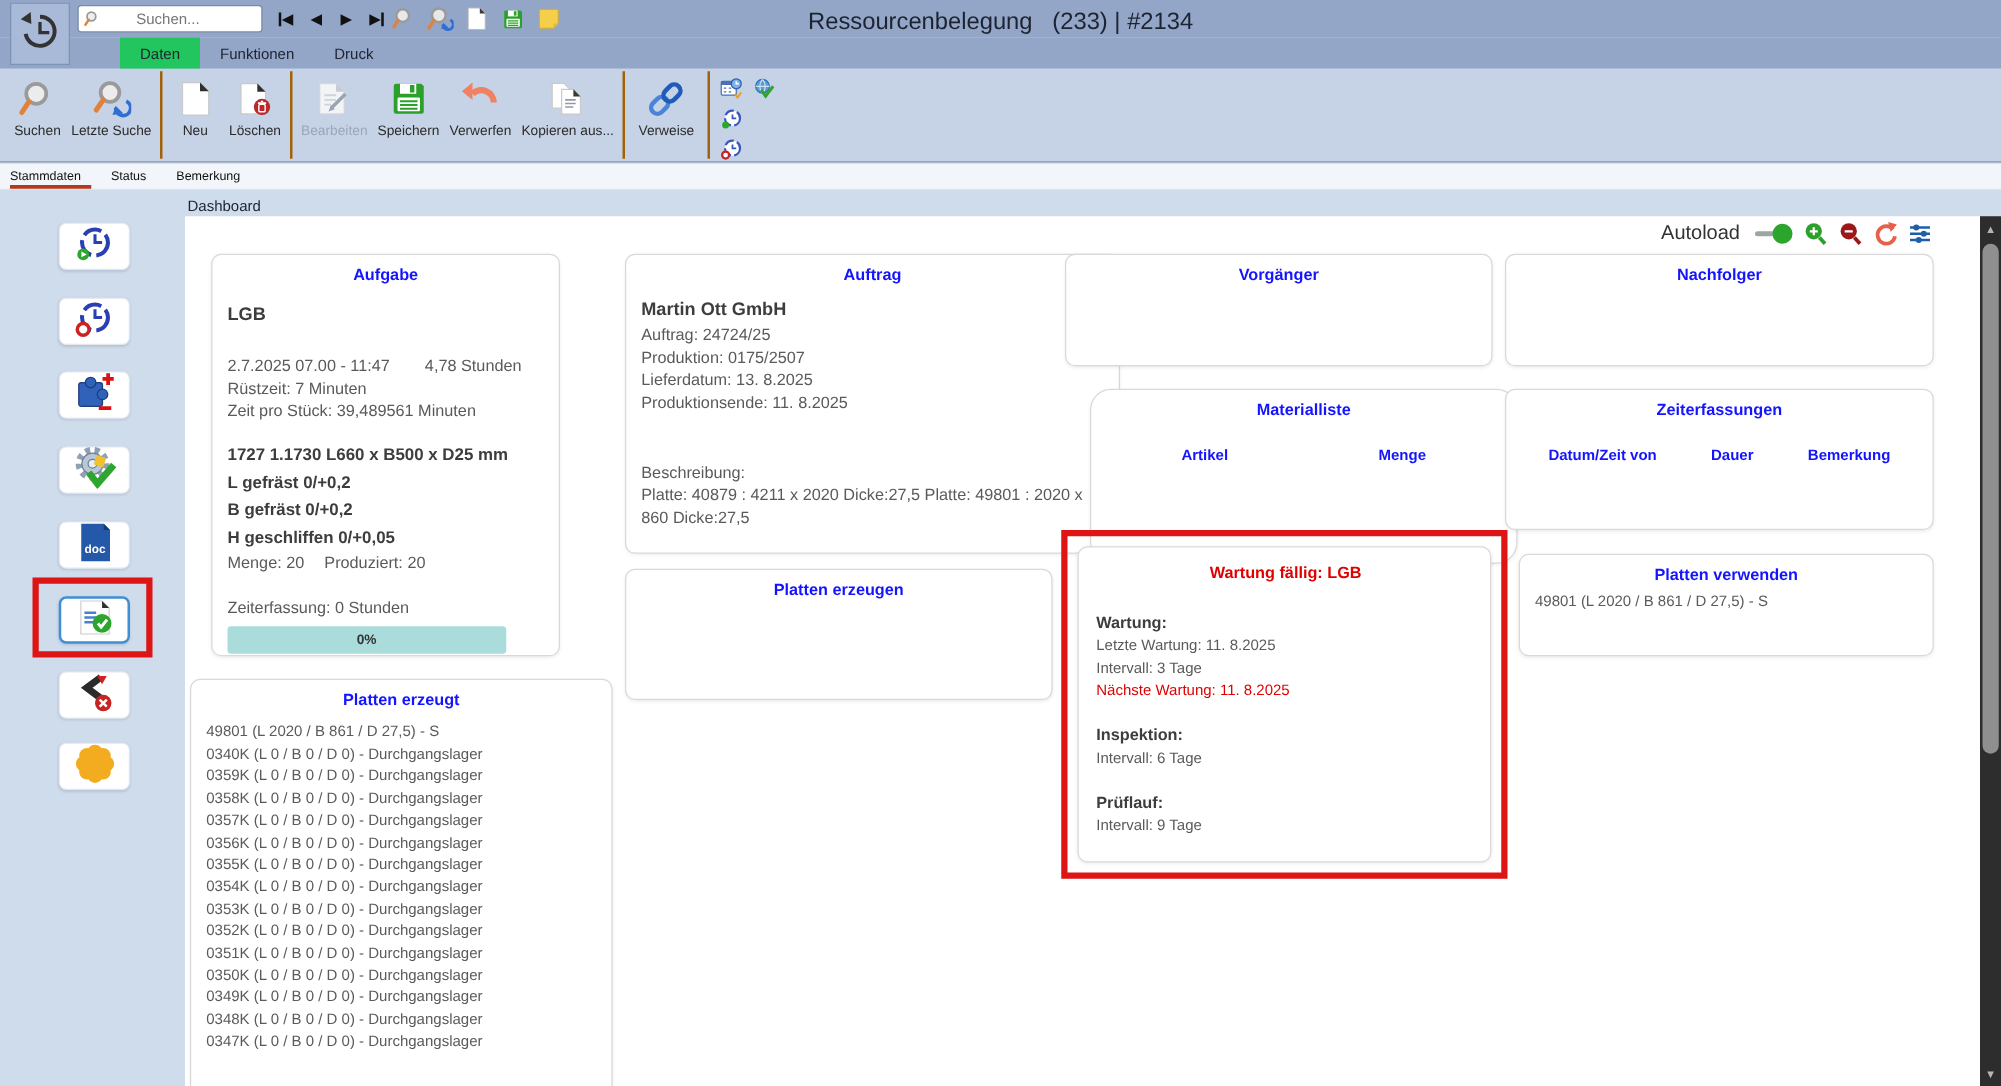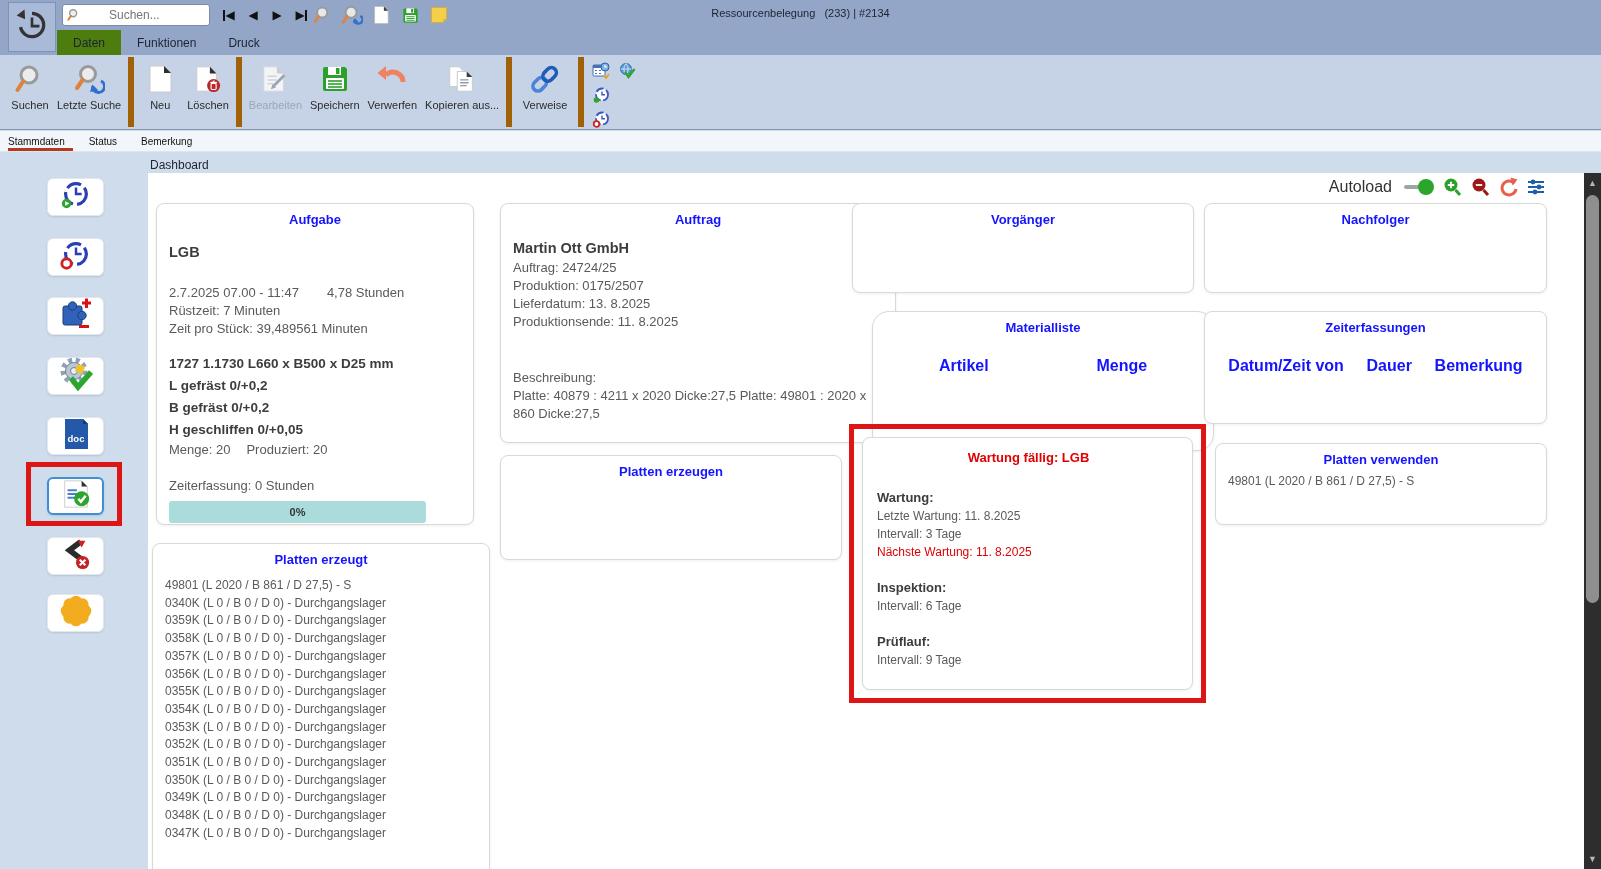--- a/index.html
+++ b/index.html
@@ -10,30 +10,30 @@
   
   .titlebar { position:absolute; left:0; top:0; width:1601px; height:30px; background:#93a6c7; }
   .appbtn { position:absolute; left:8px; top:2px; width:48px; height:50px; background:#a9b9d8; border:1px solid #7e92b6; display:flex; align-items:center; justify-content:center; z-index:5; cursor:pointer; }
   .searchbox { position:absolute; left:62px; top:4px; width:148px; height:22px; background:#fff; border:1px solid #7a8aa8; border-radius:3px; display:flex; align-items:center; padding:0 4px;gap:25px; }
   .searchbox input { border:none; outline:none; flex:1; font-size:12px; color:#444; font-family:"Liberation Sans",sans-serif; background:transparent; min-width:0; }
   .navgrp { position:absolute; left:220px; top:3px; display:flex; gap:6px; align-items:center; height:24px; }
   .navbtn { width:18px; height:20px; display:flex; align-items:center; justify-content:center; color:#111; font-size:12px; cursor:pointer; }
   .navbtn .bar { display:inline-block; width:2px; height:11px; background:#111; }
   .qagrp { position:absolute; left:312px; top:3px; display:flex; gap:7px; align-items:center; height:24px; }
   .qaicon { width:22px; height:22px; display:flex; align-items:center; justify-content:center; cursor:pointer; }
-  .wtitle { position:absolute; left:50%; transform:translateX(-50%); top:7px; font-size:11px; color:#1d2330; white-space:pre; }
+  .wtitle { position:absolute; left:50%; transform:translateX(-50%); top:7px; font-size:19px; color:#1d2330; white-space:pre; }
 
   
   .menutabs { position:absolute; left:0; top:30px; width:1601px; height:25px; background:#93a6c7; display:flex; padding-left:57px; }
   .mtab { padding:0 16px; height:25px; display:flex; align-items:center; font-size:12px; color:#1d2330; cursor:pointer; }
-  .mtab.active { background:#4d7c0f; }
+  .mtab.active { background:#22c55e;margin-left:39px; }
 
   
   .ribbon { position:absolute; left:0; top:55px; width:1601px; height:75px; background:#c6d3e6; border-bottom:1px solid #8596b3; display:flex; align-items:stretch; padding:2px 0 2px 4px; }
-  .rgroup { display:flex; align-items:stretch; border-right:6px solid #a16207; padding:0 3px; }
+  .rgroup { display:flex; align-items:stretch; border-right:2px solid #a16207; padding:0 3px; }
   .rbtn { min-width:46px; padding:2px 4px; display:flex; flex-direction:column; align-items:center; cursor:pointer; }
   .rbtn .ric { height:36px; display:flex; align-items:center; justify-content:center; margin-top:2px; }
   .rbtn .rlbl { font-size:11px; color:#2b2b2b; text-align:center; line-height:1.15; margin-top:2px; }
   .rbtn.disabled .rlbl { color:#9aa7ba; }
   .smallgrid { display:grid; grid-template-columns:26px 26px; grid-auto-rows:24px; align-content:start; padding:2px 4px; }
   .sicon { display:flex; align-items:center; justify-content:center; cursor:pointer; }
 
   
   .subtabs { position:absolute; left:0; top:131px; width:1601px; height:21px; background:#f2f5f9; display:flex; padding-left:8px; border-bottom:1px solid #dfe5ee; }
   .stab { position:relative; padding:0 12px; display:flex; align-items:center; font-size:10px; color:#111; cursor:pointer; }
@@ -60,21 +60,21 @@
 
   
   .card { position:absolute; background:#fff; border:1px solid #d9d9d9; border-radius:8px; box-shadow:0 1px 3px rgba(0,0,0,.07); padding:8px 12px; overflow:hidden; }
   .card-title { text-align:center; font-size:13px; font-weight:bold; color:#1414ff; cursor:pointer; }
   .card-title.red { color:#e00000; }
   .tline { font-size:13px; color:#5a5a5a; line-height:18px; }
   .tstrong { font-size:13.5px; font-weight:bold; color:#3d3d3d; line-height:22px; }
   .trow { display:flex; gap:28px; }
   .progress { margin-top:6px; width:88%; height:22px; background:#a9dcdb; border-radius:3px; display:flex; align-items:center; justify-content:center; font-size:11px; font-weight:bold; color:#333; }
   .cols { display:flex; justify-content:space-around; margin-top:22px; }
-  .col-h { font-size:16px; font-weight:bold; color:#1414ff; cursor:pointer; }
+  .col-h { font-size:12px; font-weight:bold; color:#1414ff; cursor:pointer; }
   .wsec-h { font-size:13px; font-weight:bold; color:#3d3d3d; line-height:18px; }
   .wline { font-size:12px; color:#5a5a5a; line-height:18px; }
   .wline.alert { color:#e00000; }
   .plist { margin-top:10px; }
   .plist-item { font-size:12px; color:#5a5a5a; line-height:17.7px; white-space:nowrap; }
 
   
   .vscroll { position:absolute; left:1584px; top:21px; width:17px; height:696px; background:#2d2d2d; }
   .vscroll .arr { position:absolute; left:0; width:17px; height:16px; color:#b5b5b5; font-size:9px; display:flex; align-items:center; justify-content:center; cursor:pointer; }
   .vscroll .arr.up { top:2px; }
@@ -437,21 +437,21 @@
               </g>
               <g fill="#1f5fa8">
                 <circle cx="7" cy="5" r="2.4"></circle>
                 <circle cx="13" cy="10" r="2.4"></circle>
                 <circle cx="9" cy="15" r="2.4"></circle>
               </g>
             </svg>
         </span>
       </div>
 
-      <div class="card" style="left:8px; top:30px; width:318px; height:322px;">
+      <div class="card" style="left:21px; top:30px; width:279px; height:322px;">
         <div class="card-title">Aufgabe</div>
         <div class="tstrong" style="margin-top:14px; font-size:14.5px;">LGB</div>
         <div class="trow" style="margin-top:21px;">
           <span class="tline">2.7.2025 07.00 - 11:47</span>
           <span class="tline">4,78 Stunden</span>
         </div>
         <div class="tline">Rüstzeit: 7 Minuten</div>
         <div class="tline">Zeit pro Stück: 39,489561 Minuten</div>
         <div class="tstrong" style="margin-top:15px;">1727 1.1730 L660 x B500 x D25 mm</div>
         <div class="tstrong">L gefräst 0/+0,2</div>

